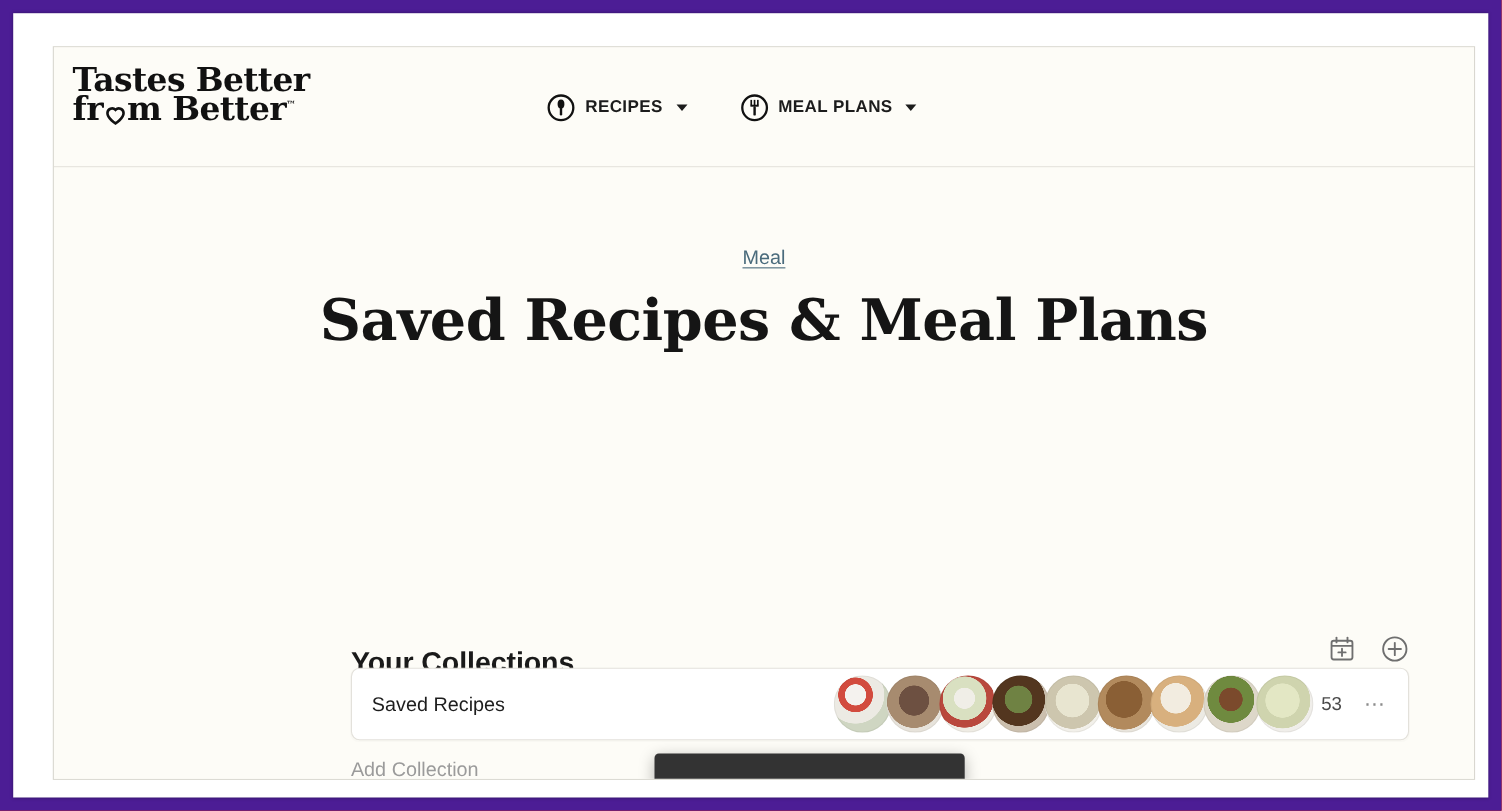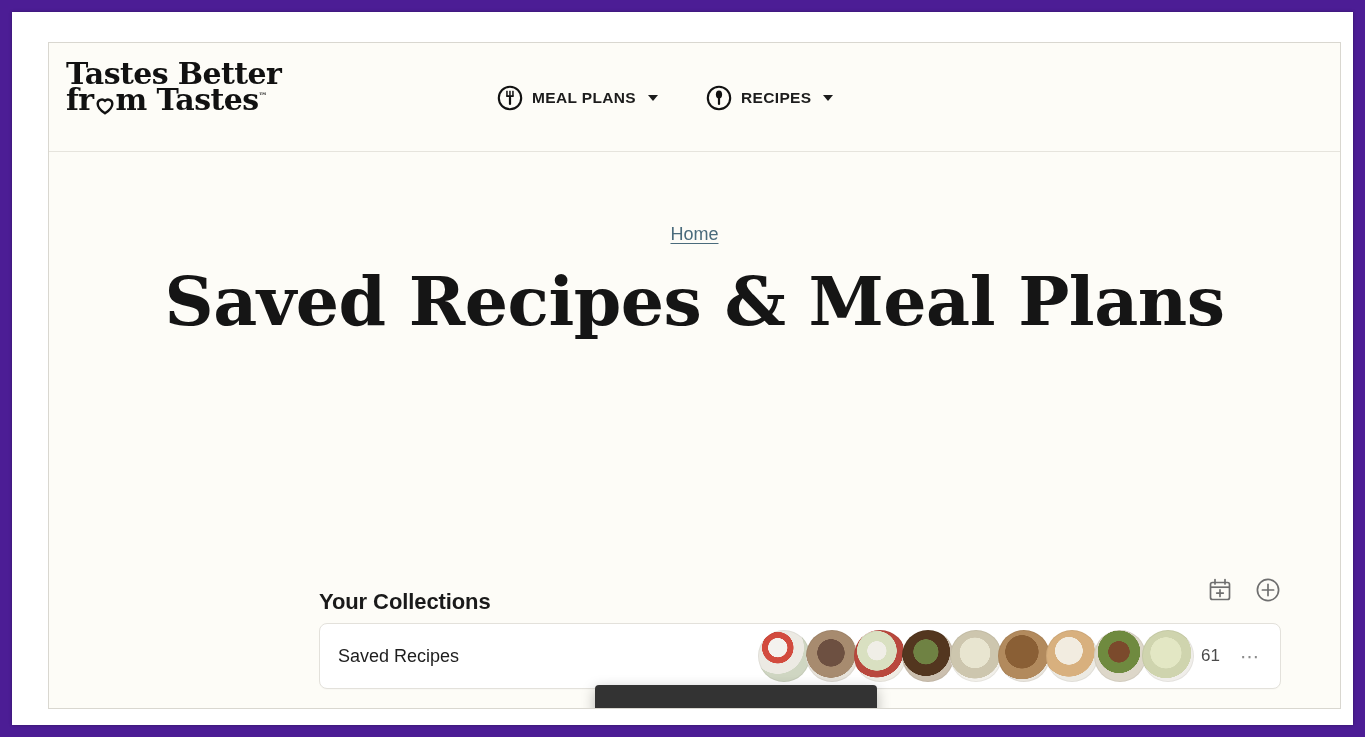--- a/index.html
+++ b/index.html
@@ -114,50 +114,49 @@
     color: #4a6b7c;
     text-decoration: underline;
     text-underline-offset: 3px;
     cursor: pointer;
   }
   .page-title {
     text-align: center;
     margin-top: 16px;
     font-family: "DejaVu Serif", "Liberation Serif", serif;
     font-weight: bold;
-    font-size: 68px;
+    font-size: 52px;
     letter-spacing: -0.5px;
     color: #151515;
   }
 
   .content-col {
     position: absolute;
     left: 270px;
     top: 349px;
     width: 962px;
   }
 
   .collections-head {
     display: flex;
     align-items: center;
     justify-content: space-between;
     height: 34px;
   }
   .collections-title {
-    font-size: 22px;
+    font-size: 26px;
     font-weight: bold;
     color: #1a1a1a;
     letter-spacing: -0.1px;
     margin-top: 24px;
   }
   .head-actions { display: flex; align-items: center; gap: 22px; }
   .head-icon { width: 26px; height: 26px; cursor: pointer; display:block; }
 
   .collection-card {
-    margin-top: 16px;
     height: 66px;
     background: #ffffff;
     border: 1px solid #e3e1db;
     border-radius: 8px;
     display: flex;
     align-items: center;
     padding: 0 20px 0 18px;
     position: relative;
     box-shadow: 0 1px 1px rgba(0,0,0,.02);
   }
@@ -237,62 +236,62 @@
   <div class="white-mat">
     <div class="page-frame">
 
       <div class="site-header">
 
         <div class="logo">
           <span class="logo-l1">Tastes Better</span>
           <span class="logo-l2">
             <span>fr</span><span class="logo-heart"><svg width="22" height="22" viewBox="0 0 24 24">
                   <path d="M12 21s-8-5.1-8-10.4A4.7 4.7 0 0 1 12 7.5 4.7 4.7 0 0 1 20 10.6C20 15.9 12 21 12 21z" fill="none" stroke="#111" stroke-width="2.6"></path>
-                </svg></span><span>m Tastes</span><span class="logo-tm">™</span>
+                </svg></span><span>m Better</span><span class="logo-tm">™</span>
           </span>
         </div>
 
         <div class="main-nav">
+
+          <div class="nav-item">
+            <span class="nav-icon">
+              <svg width="26" height="26" viewBox="0 0 26 26">
+                <circle cx="13" cy="13" r="11.2" fill="none" stroke="#111" stroke-width="2.1"></circle>
+                <ellipse cx="13" cy="9.6" rx="3.1" ry="4.1" fill="#111"></ellipse>
+                <rect x="11.9" y="12.6" width="2.2" height="7.4" rx="1.1" fill="#111"></rect>
+              </svg>
+            </span>
+            <span>RECIPES</span>
+            <span class="caret"></span>
+          </div>
 
           <div class="nav-item">
             <span class="nav-icon">
               <svg width="26" height="26" viewBox="0 0 26 26">
                 <circle cx="13" cy="13" r="11.2" fill="none" stroke="#111" stroke-width="2.1"></circle>
                 <rect x="9.2" y="5.8" width="1.5" height="5" fill="#111"></rect>
                 <rect x="12.2" y="5.8" width="1.5" height="5" fill="#111"></rect>
                 <rect x="15.2" y="5.8" width="1.5" height="5" fill="#111"></rect>
                 <rect x="9.2" y="10.2" width="7.5" height="1.8" fill="#111"></rect>
                 <rect x="11.9" y="11.6" width="2.2" height="8.5" rx="1.1" fill="#111"></rect>
               </svg>
             </span>
             <span>MEAL PLANS</span>
             <span class="caret"></span>
           </div>
 
-          <div class="nav-item">
-            <span class="nav-icon">
-              <svg width="26" height="26" viewBox="0 0 26 26">
-                <circle cx="13" cy="13" r="11.2" fill="none" stroke="#111" stroke-width="2.1"></circle>
-                <ellipse cx="13" cy="9.6" rx="3.1" ry="4.1" fill="#111"></ellipse>
-                <rect x="11.9" y="12.6" width="2.2" height="7.4" rx="1.1" fill="#111"></rect>
-              </svg>
-            </span>
-            <span>RECIPES</span>
-            <span class="caret"></span>
-          </div>
-
 
 
         </div>
       </div>
 
       <div class="page-body">
 
         <div class="breadcrumb">
-          <a>Home</a>
+          <a>Meal</a>
         </div>
 
         <h1 class="page-title">Saved Recipes &amp; Meal Plans</h1>
 
         <div class="content-col">
 
           <div class="collections-head">
             <div class="collections-title">Your Collections</div>
             <div class="head-actions">
               <span class="head-icon">
@@ -322,21 +321,21 @@
               <span class="thumb" style="background:radial-gradient(circle at 48% 44%,#6d5041 0 34%,#a78b6f 35% 62%,#e7e3db 63% 100%);"></span>
               <span class="thumb" style="background:radial-gradient(circle at 44% 40%,#f0eee7 0 22%,#d9e0c1 23% 46%,#b9483d 47% 62%,#efece4 63% 100%);"></span>
               <span class="thumb" style="background:radial-gradient(circle at 46% 42%,#6f8243 0 30%,#53361f 31% 58%,#cbbfae 59% 100%);"></span>
               <span class="thumb" style="background:radial-gradient(circle at 48% 44%,#e8e5d0 0 38%,#cdc6ae 39% 64%,#f2f0ea 65% 100%);"></span>
               <span class="thumb" style="background:radial-gradient(circle at 46% 42%,#8a5f35 0 40%,#b28a5d 41% 66%,#e9e5dd 67% 100%);"></span>
               <span class="thumb" style="background:radial-gradient(circle at 44% 40%,#f2ece0 0 32%,#d8b07e 33% 60%,#eceae3 61% 100%);"></span>
               <span class="thumb" style="background:radial-gradient(circle at 48% 42%,#7b4a2c 0 26%,#6f8a3f 27% 52%,#ddd7c9 53% 100%);"></span>
               <span class="thumb" style="background:radial-gradient(circle at 46% 44%,#e3e7c4 0 38%,#cfd4ae 39% 62%,#f0eeea 63% 100%);"></span>
             </div>
             <div class="card-right">
-              <span class="card-count">61</span>
+              <span class="card-count">53</span>
               <span class="card-dots">⋯</span>
             </div>
           </div>
 
           <div class="add-links">
             <div class="add-row">
               <span class="add-link">Add Collection</span>
             </div>
 
           </div>

